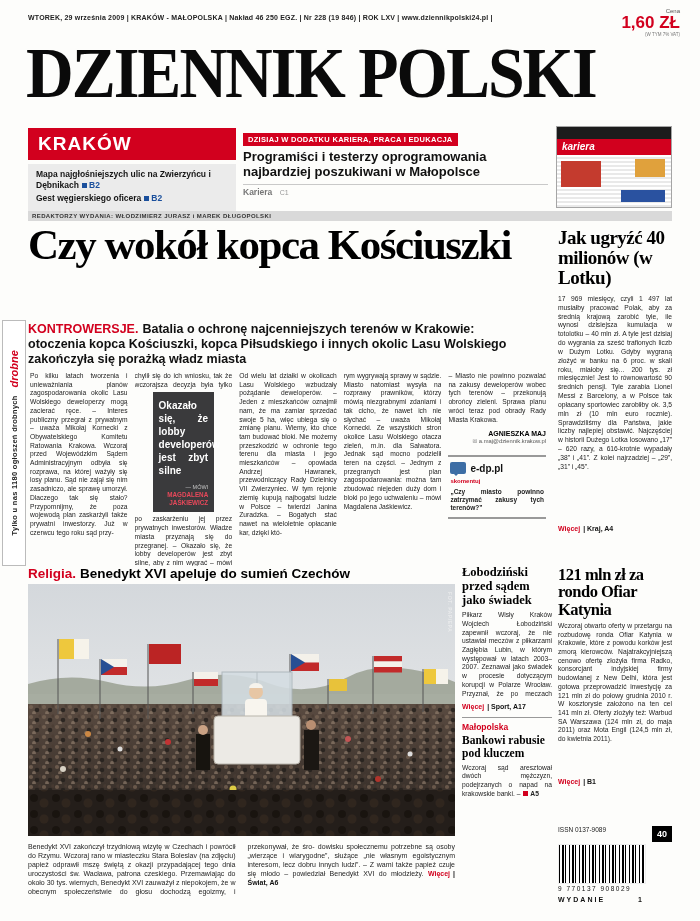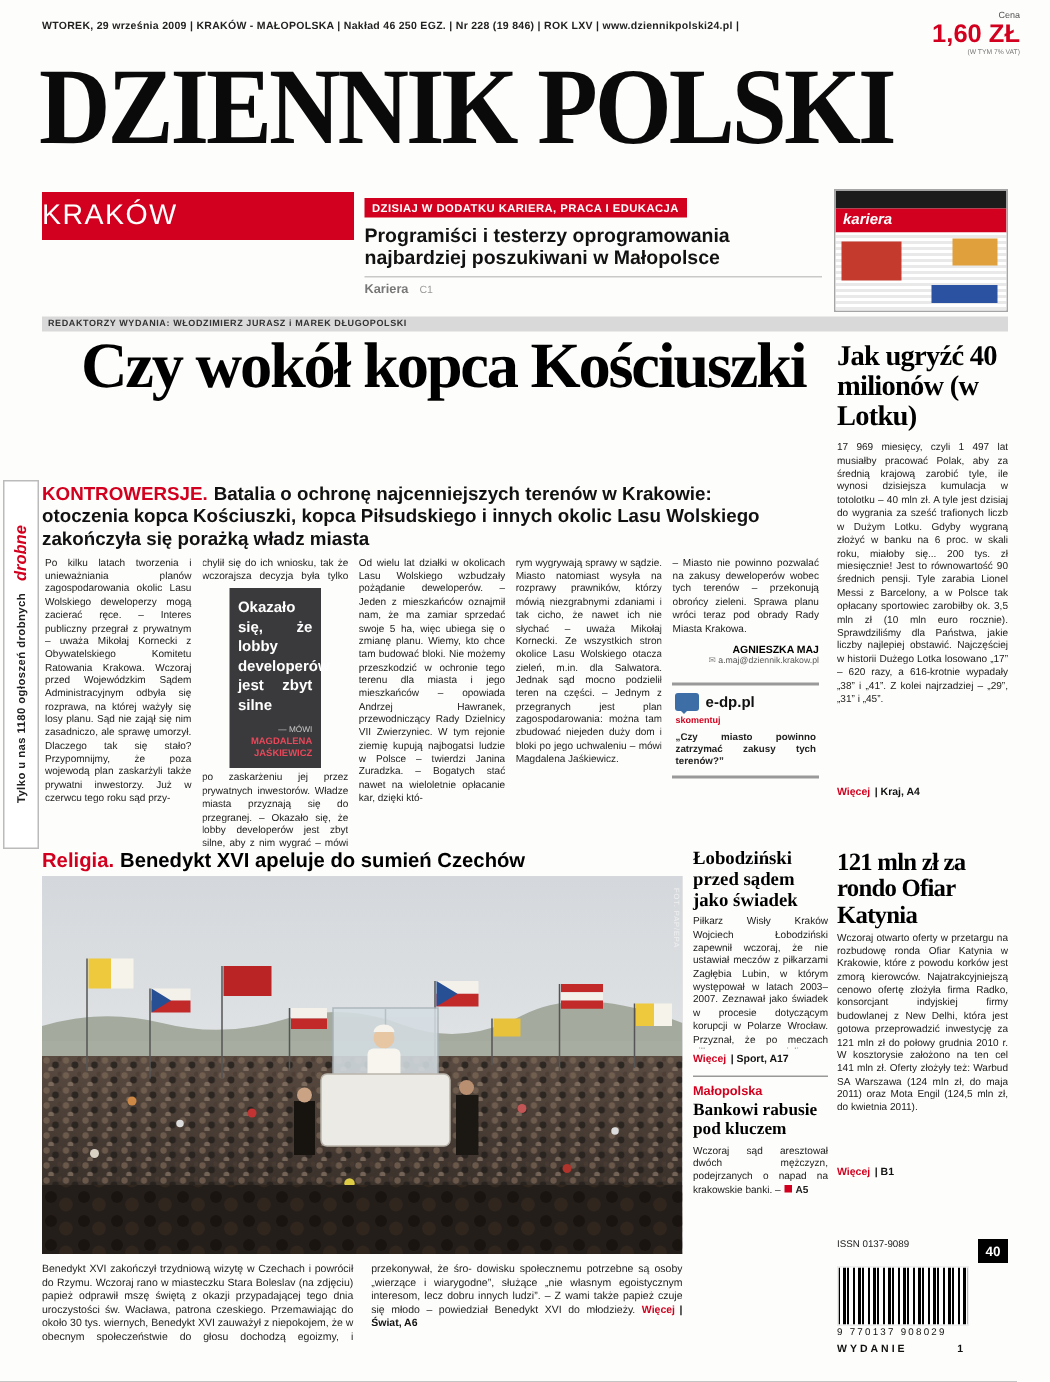--- a/index.html
+++ b/index.html
@@ -13,22 +13,22 @@
   .price-label{font-size:6px;color:#555;display:block;}
   .price-val{color:#d2001e;font-weight:bold;font-size:17px;line-height:1.05;display:block;}
   .price-vat{font-size:4.5px;color:#777;display:block;}
 
   
   .masthead{left:26px;top:36px;width:652px;font-family:"Liberation Serif",serif;font-weight:bold;
             font-size:66px;letter-spacing:-2px;color:#0a0a0a;white-space:nowrap;line-height:1;
             transform:scaleY(1.1);transform-origin:top left;}
 
   
-  .kband{left:28px;top:128px;width:208px;height:32px;background:#d2001e;color:#fff;font-weight:normal;
-         font-size:19px;letter-spacing:1px;display:flex;align-items:center;padding-left:0;box-sizing:border-box;}
+  .kband{left:28px;top:128px;width:208px;height:32px;background:#d2001e;color:#fff;font-weight:bold;
+         font-size:19px;letter-spacing:1px;display:flex;align-items:center;padding-left:10px;box-sizing:border-box;}
   .promo{left:243px;top:128px;width:305px;}
   .promo-kicker{display:inline-block;background:#d2001e;color:#fff;font-size:7.5px;font-weight:bold;
                 padding:2px 5px;letter-spacing:.3px;}
   .promo-headline{font-size:13px;font-weight:bold;line-height:1.12;margin-top:4px;color:#111;}
   .promo-brand-row{margin-top:5px;border-top:1px solid #c9c9c9;padding-top:2px;font-size:8.5px;color:#777;font-weight:bold;}
   .promo-brand-page{color:#9a9a9a;font-weight:normal;font-size:7px;margin-left:5px;}
 
   .kthumb{left:556px;top:126px;width:116px;height:82px;border:1px solid #a5a5a5;background:#fff;
           box-sizing:border-box;overflow:hidden;}
   .kt-top{height:12px;background:#1c1c1c;}
@@ -43,21 +43,21 @@
   .teasers{left:28px;top:164px;width:208px;background:#ebebeb;padding:5px 8px 4px;box-sizing:border-box;}
   .teaser{font-size:8.5px;font-weight:bold;line-height:1.25;color:#151515;margin-bottom:3px;}
   .tsq{display:inline-block;width:5px;height:5px;background:#1a4f9c;margin:0 2px 0 3px;}
   .tpage{color:#1a4f9c;}
 
   .editors{left:28px;top:211px;width:644px;height:10px;background:#d9d9d9;font-size:6px;font-weight:bold;
            color:#333;line-height:10px;padding-left:4px;box-sizing:border-box;letter-spacing:.4px;}
 
   
   .headline{left:28px;top:224px;width:535px;font-family:"Liberation Serif",serif;font-weight:bold;
-            font-size:43px;line-height:.99;letter-spacing:-1.5px;color:#000;text-align:center;}
+            font-size:43px;line-height:.99;letter-spacing:-1.5px;color:#000;}
   .headline span{display:block;white-space:nowrap;}
   .standfirst{left:28px;top:322px;width:505px;font-size:12.5px;font-weight:bold;line-height:1.18;color:#111;}
   .kicker{color:#d2001e;margin-right:4px;}
 
   
   .leftstrip{left:2px;top:320px;width:24px;height:246px;border:1px solid #bbb;box-sizing:border-box;
              background:#fff;display:flex;align-items:center;justify-content:center;}
   .vwrap{writing-mode:vertical-rl;transform:rotate(180deg);display:flex;align-items:center;gap:8px;}
   .strip-text{font-size:7.5px;font-weight:bold;color:#222;letter-spacing:.3px;}
   .strip-brand{color:#d2001e;font-weight:bold;font-style:italic;font-size:11px;}
@@ -158,20 +158,28 @@
   <div class="abs kthumb">
     <div class="kt-top"></div>
     <div class="kt-red">kariera</div>
     <div class="kt-body">
       <span class="kt-b1"></span>
       <span class="kt-b2"></span>
       <span class="kt-b3"></span>
     </div>
   </div>
 
+  <div class="abs teasers">
+    <div class="teaser">
+      <span>Mapa najgłośniejszych ulic na Zwierzyńcu i Dębnikach</span><span class="tsq"></span><span class="tpage">B2</span>
+    </div>
+    <div class="teaser">
+      <span>Gest węgierskiego oficera</span><span class="tsq"></span><span class="tpage">B2</span>
+    </div>
+  </div>
 
   <div class="abs editors">REDAKTORZY WYDANIA: WŁODZIMIERZ JURASZ i MAREK DŁUGOPOLSKI</div>
 
   <div class="abs headline">
     <span>Czy wokół kopca Kościuszki</span>
   </div>
   <div class="abs standfirst">
     <span class="kicker">KONTROWERSJE.</span><span>Batalia o ochronę najcenniejszych terenów w Krakowie: otoczenia kopca Kościuszki, kopca Piłsudskiego i innych okolic Lasu Wolskiego zakończyła się porażką władz miasta</span>
   </div>
 

